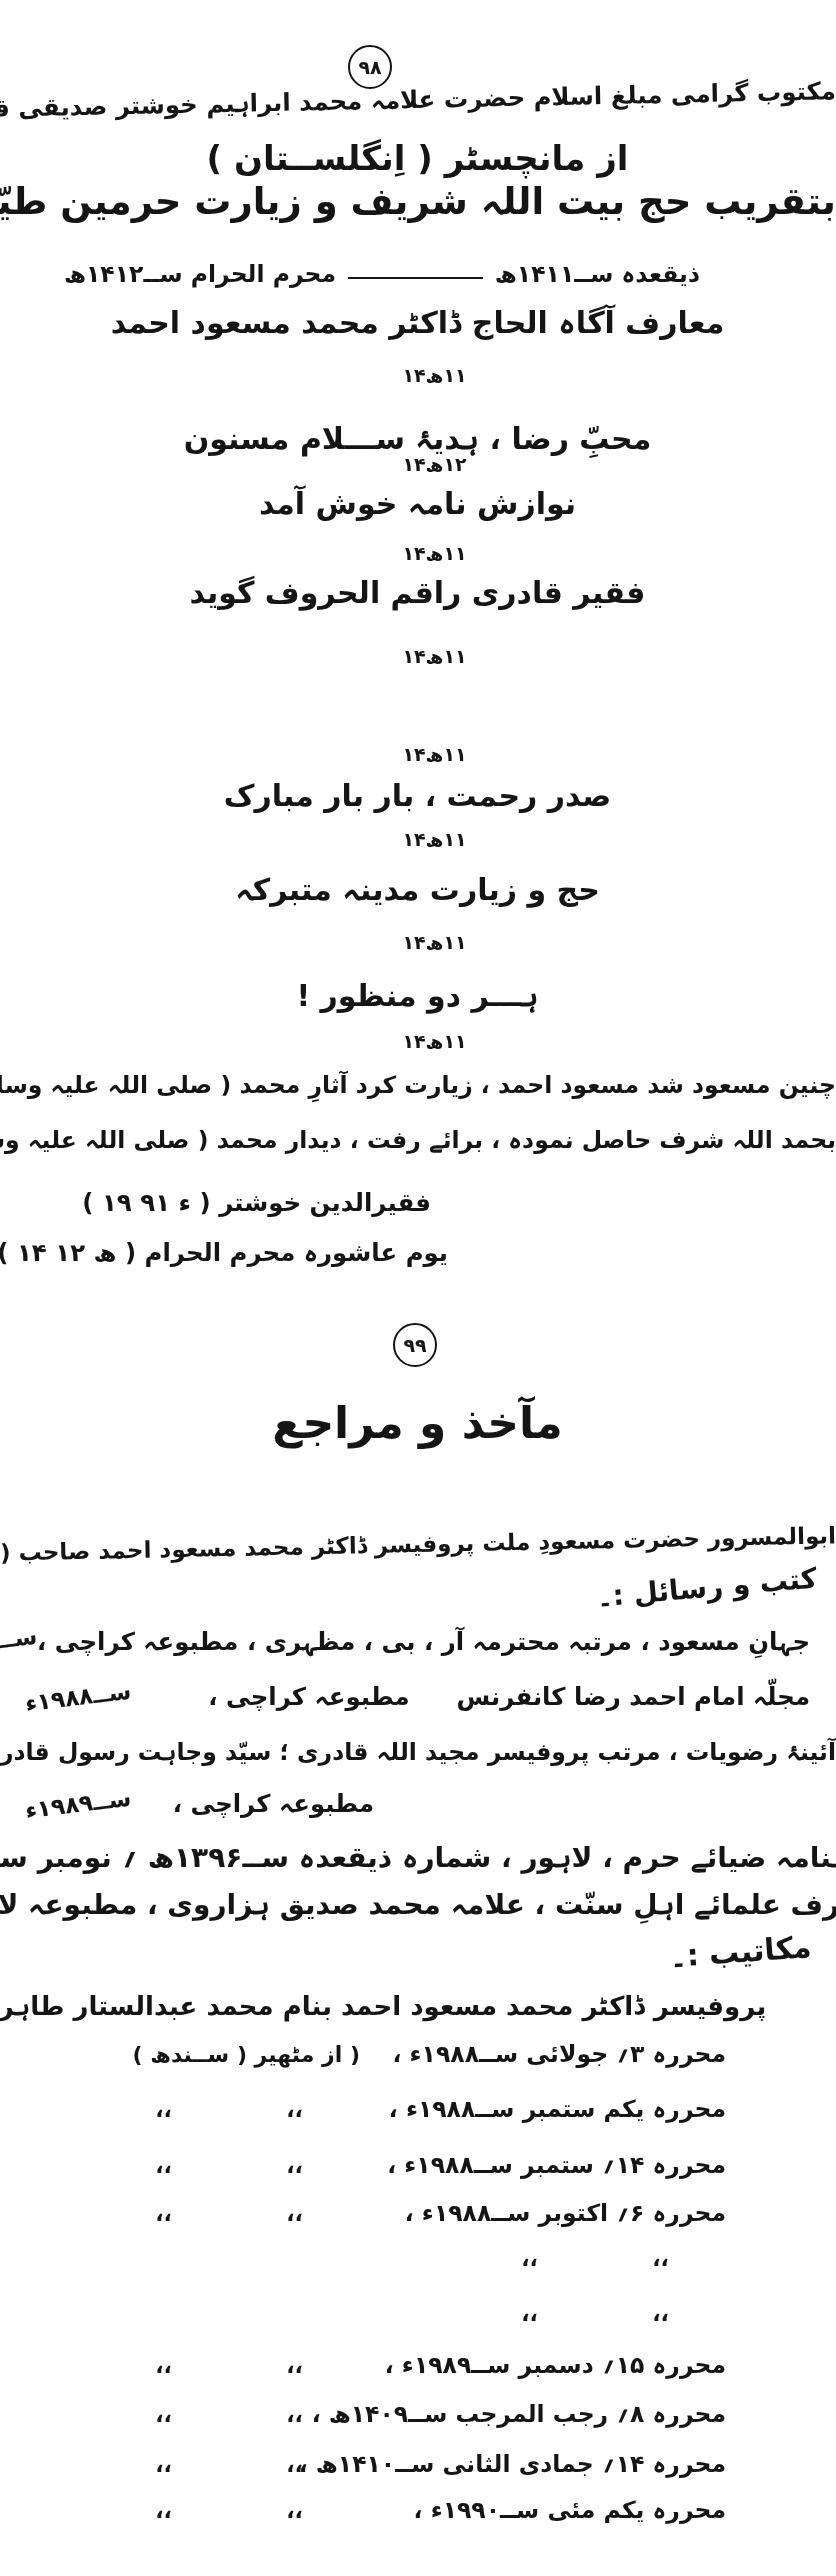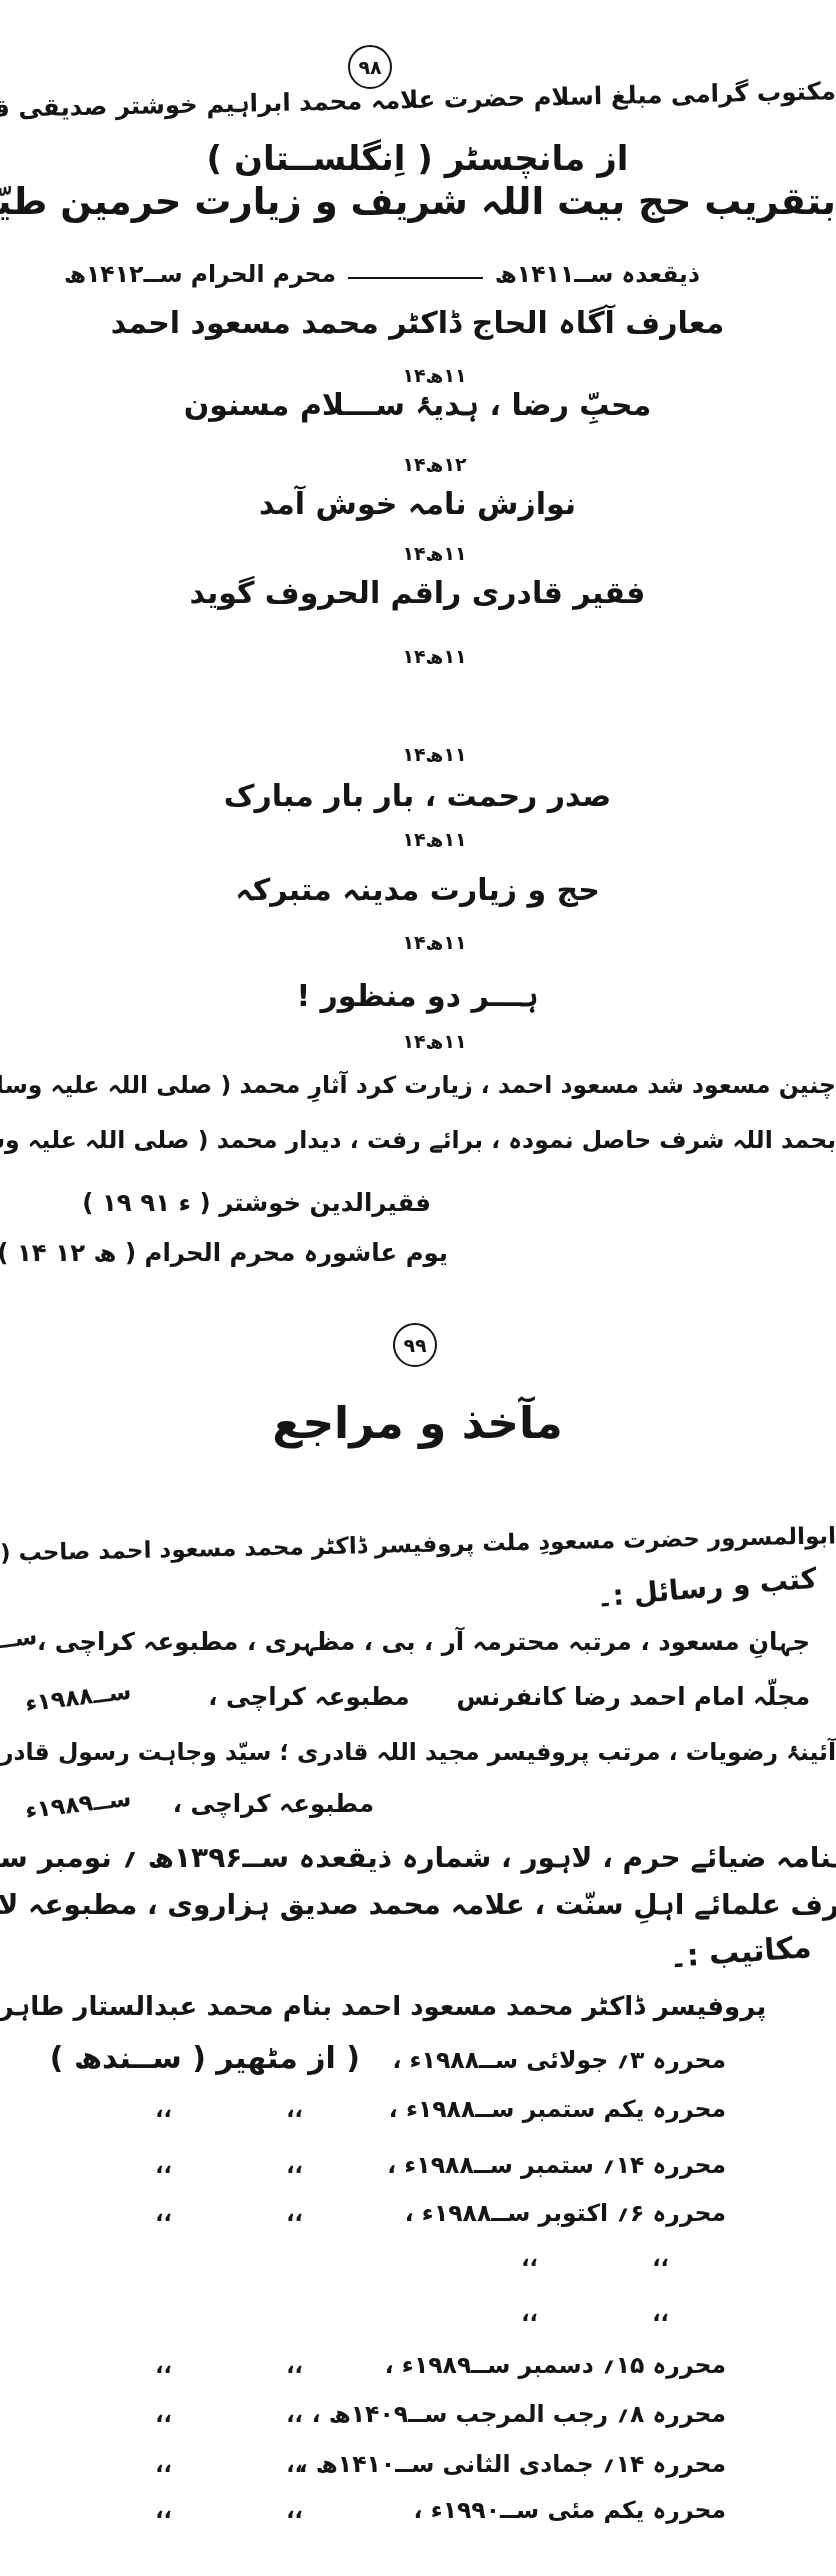--- a/index.html
+++ b/index.html
@@ -37,21 +37,21 @@
   .intro99{font-size:23px;transform:rotate(-1.2deg);}
   .sidehead{position:absolute;font-weight:900;white-space:nowrap;}
   .brow{right:0;left:0;display:flex;align-items:baseline;padding:0 26px;font-size:24.4px;}
   .btext{white-space:nowrap;}
   .bspace{flex:1 1 auto;}
   .byear{font-size:23px;transform:rotate(-7deg);white-space:nowrap;}
   .bfull{font-size:28px;margin-left:40px;}
   .lrow{right:0;left:0;display:flex;align-items:baseline;padding-right:110px;font-size:23.5px;}
   .ldate{width:366px;white-space:nowrap;}
   .ld{width:131px;text-align:center;font-size:22px;letter-spacing:1.7px;}
-  .lnote{white-space:nowrap;font-size:30px;}
+  .lnote{white-space:nowrap;font-size:22px;}
   .lhead{font-size:26px;transform:translateX(-35px);}
 </style>
 </head>
 <body>
 
 <div class="page">
 
   <div class="circle" style="top:45px;left:349px">
     <span>۹۸</span>
   </div>
@@ -66,21 +66,21 @@
     <span>محرم الحرام ســ۱۴۱۲ھ</span>
   </div>
 
   <div class="abs c nowrap vtext" style="top:305px">معارف آگاہ الحاج ڈاکٹر محمد مسعود احمد</div>
   <div class="abs markrow" style="top:364px">
     <span>۱۴</span>
     <span>ھ</span>
     <span>۱۱</span>
   </div>
 
-  <div class="abs c nowrap vtext" style="top:387px">محبِّ رضا ، ہدیۂ ســـلام مسنون</div>
+  <div class="abs c nowrap vtext" style="top:421px">محبِّ رضا ، ہدیۂ ســـلام مسنون</div>
   <div class="abs markrow" style="top:453px">
     <span>۱۴</span>
     <span>ھ</span>
     <span>۱۲</span>
   </div>
 
   <div class="abs c nowrap vtext" style="top:486px">نوازش نامہ خوش آمد</div>
   <div class="abs markrow" style="top:542px">
     <span>۱۴</span>
     <span>ھ</span>

